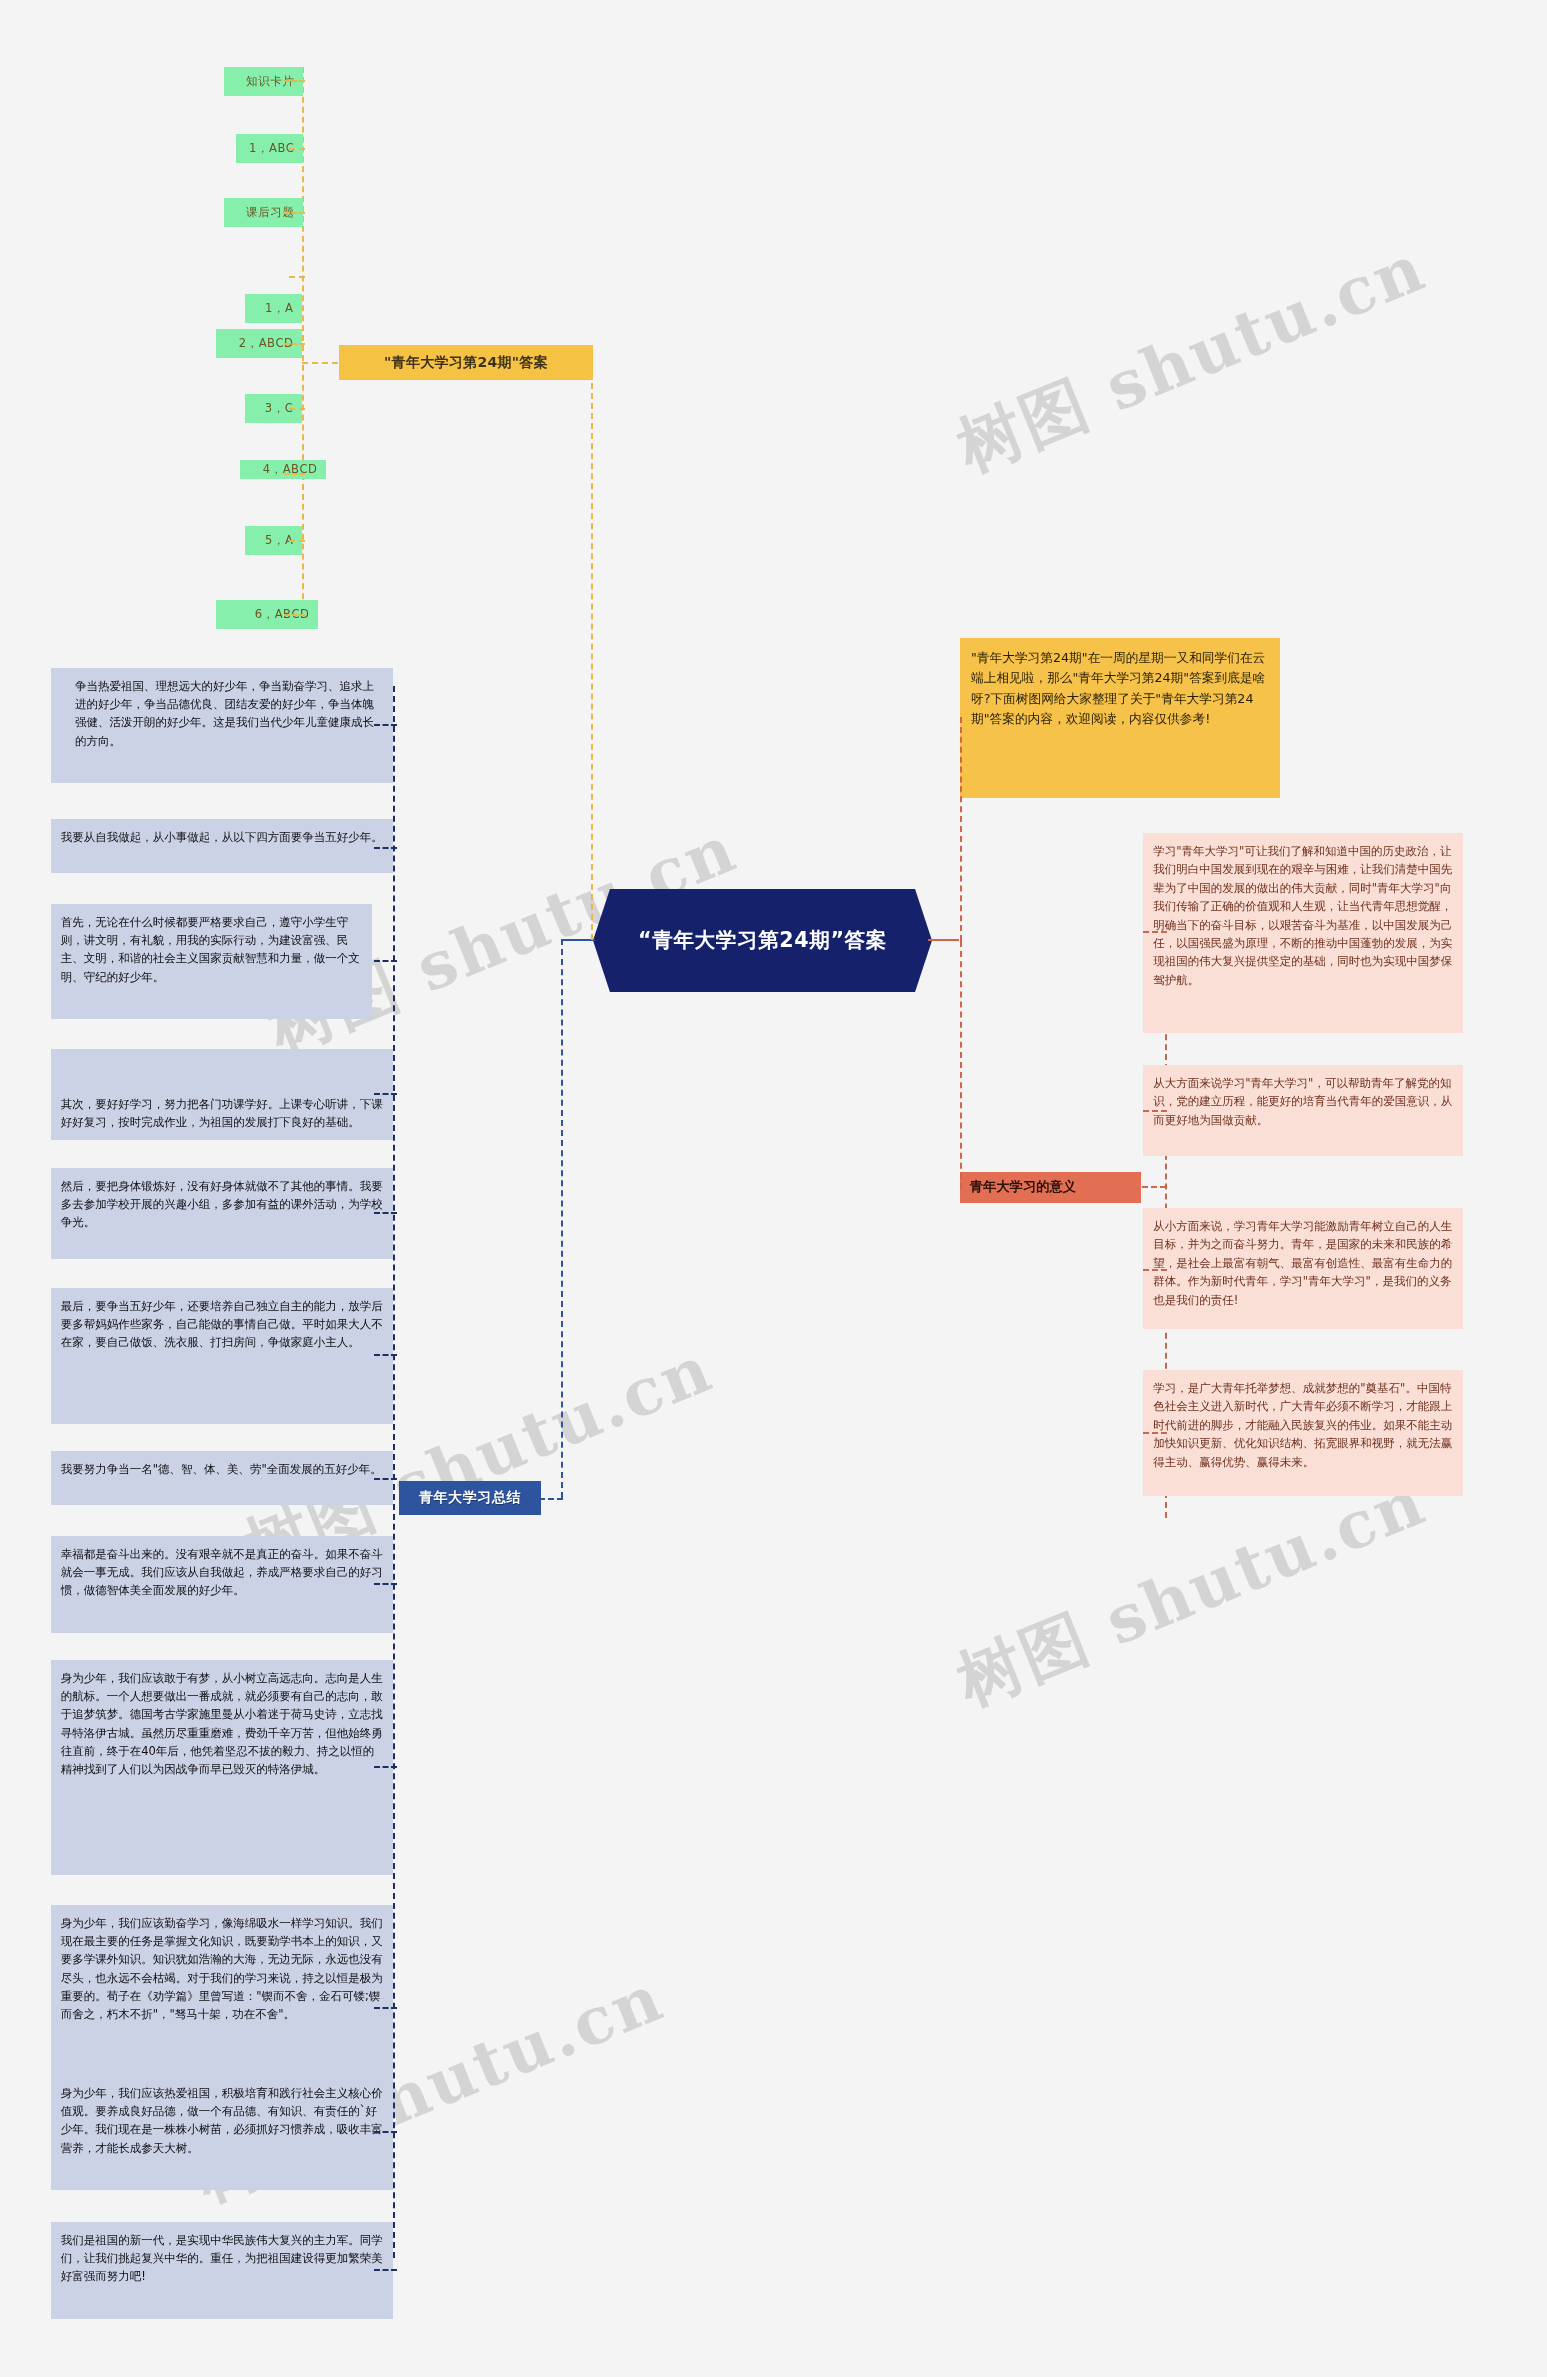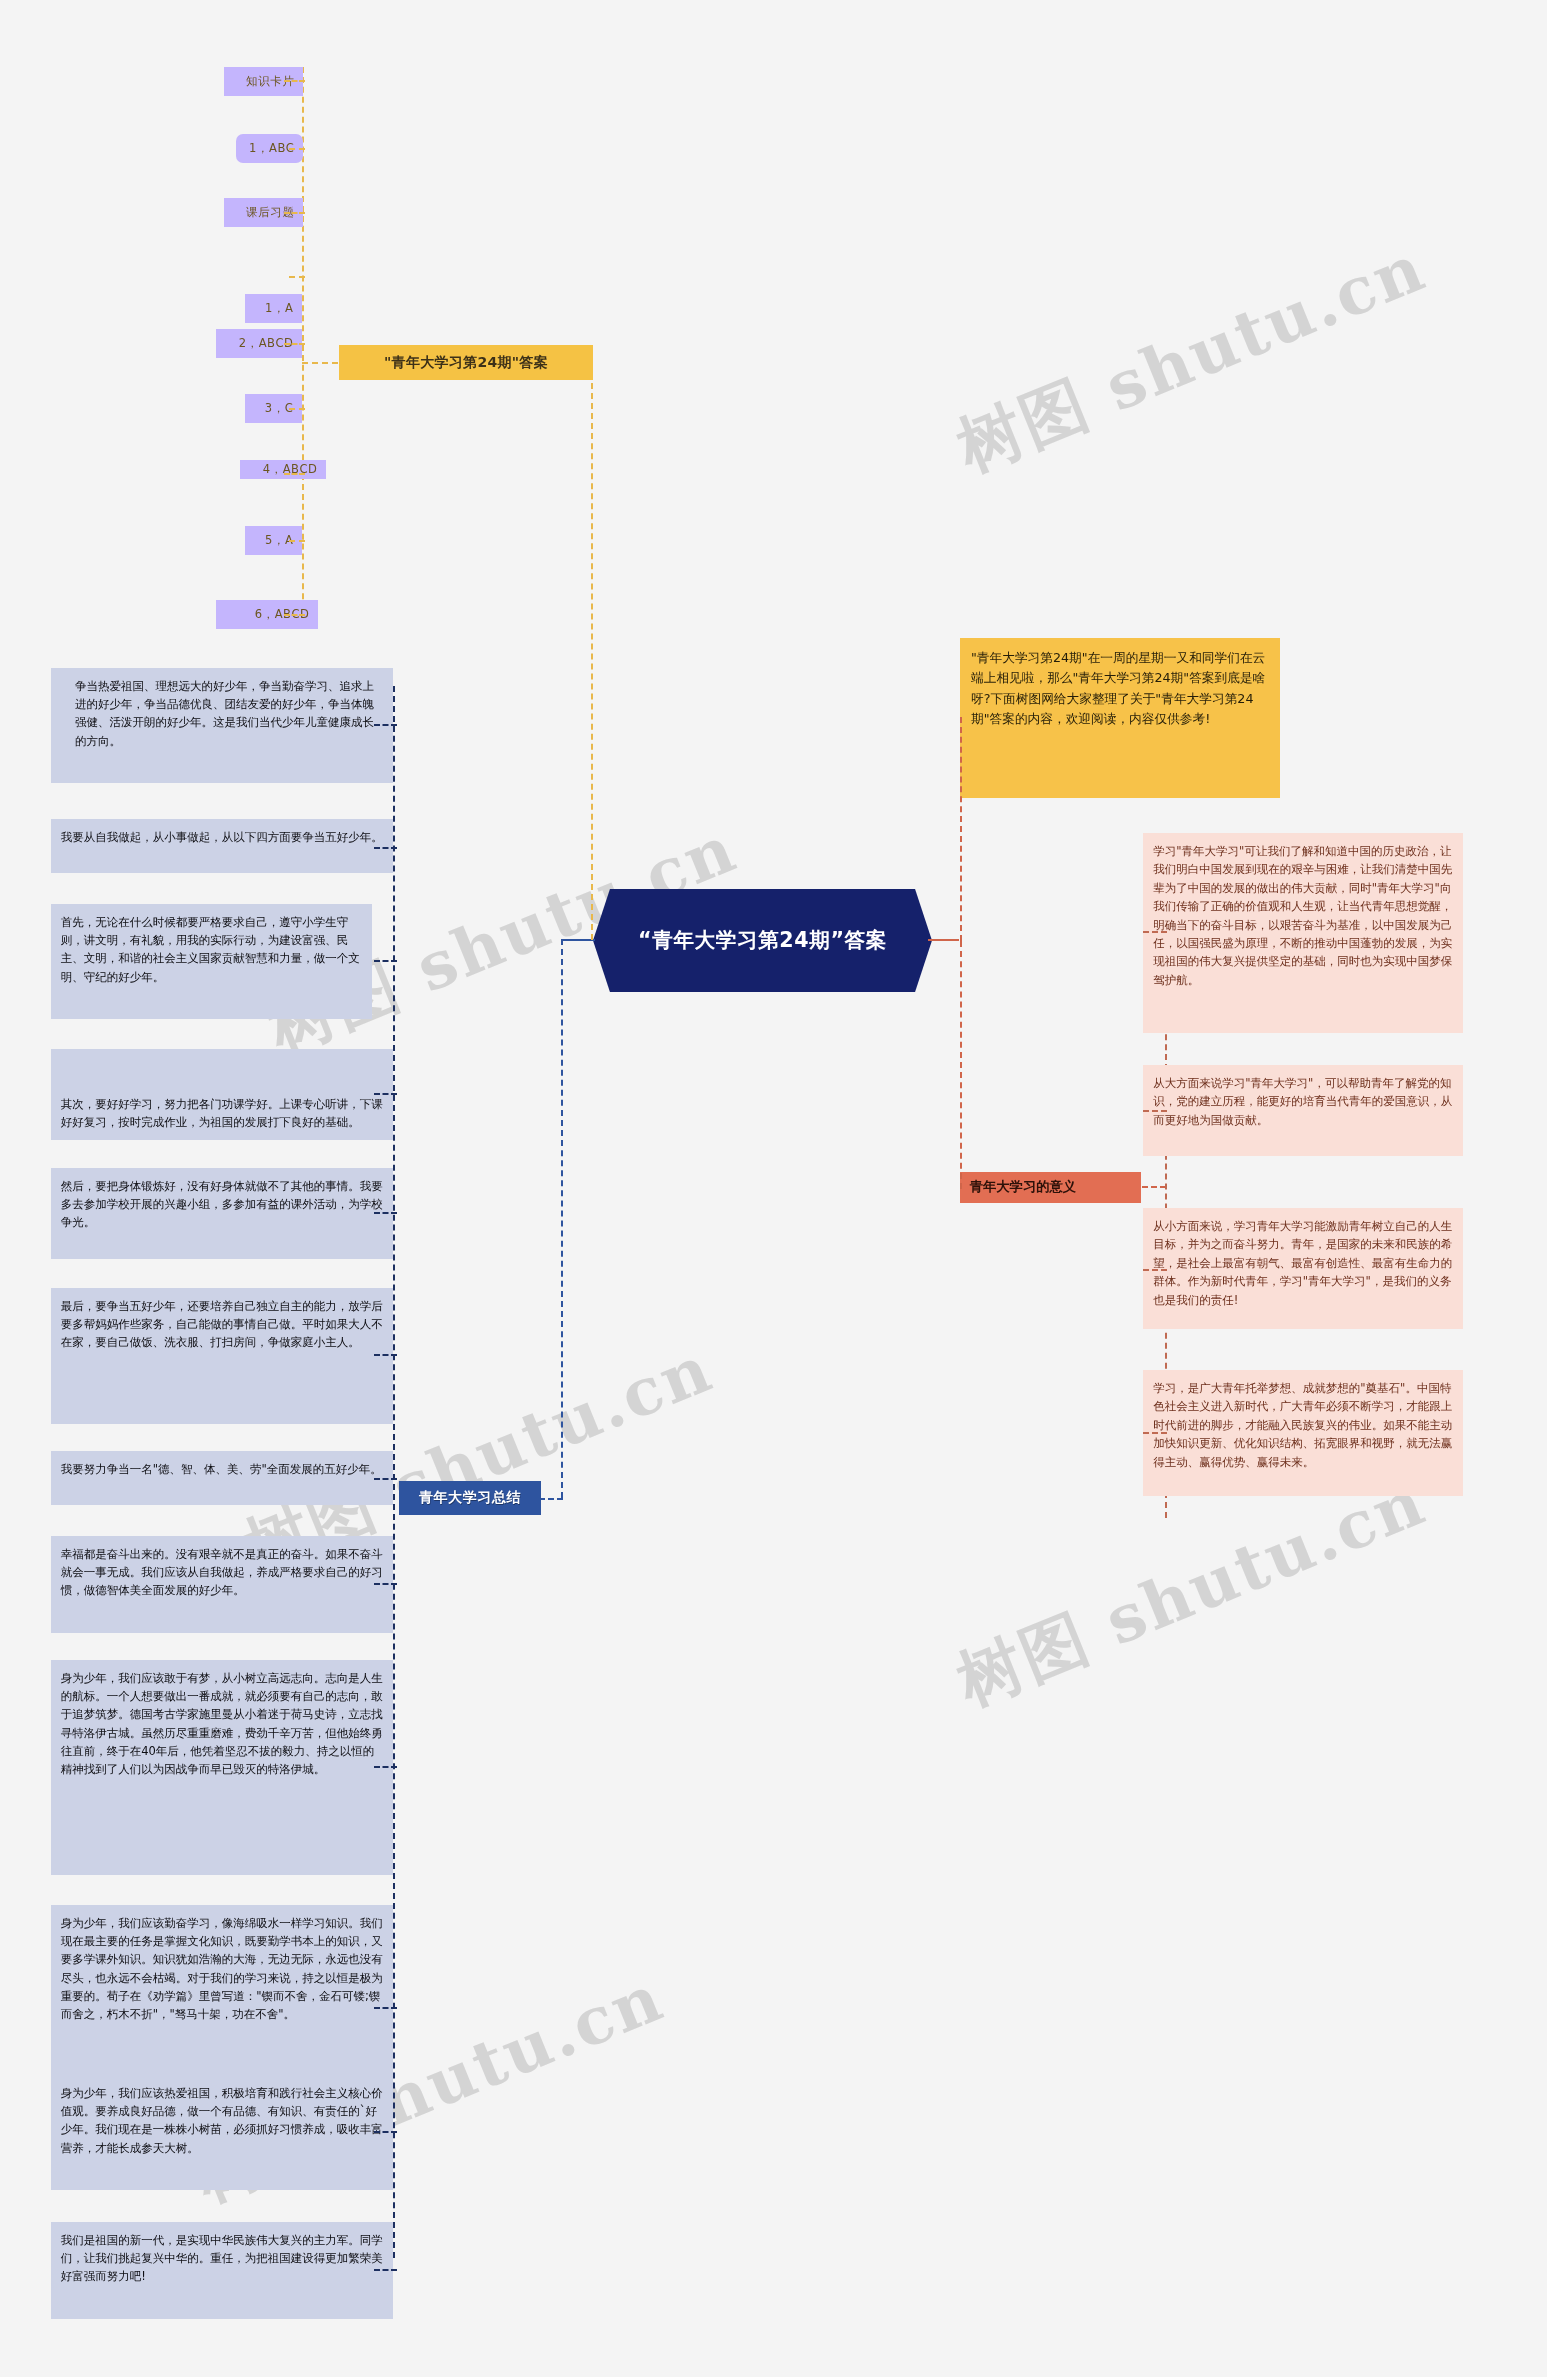--- a/index.html
+++ b/index.html
@@ -40,21 +40,21 @@
     position: absolute;
     display: flex;
     align-items: center;
     line-height: 1.55;
     white-space: pre-wrap;
     word-break: break-all;
   }
 
   
   .node-ans {
-    background: #c4b5fd;
+    background: #86efac;
     color: #6b5520;
     font-size: 11.5px;
     padding: 4.2px 8.5px;
     justify-content: flex-end;
     letter-spacing: 0.6px;
   }
 
   
   .node-yellow-head {
     background: #f5c244;
@@ -153,21 +153,21 @@
   <div class="hline" style="left:302px; top:362px; width:36px; border-color:#e8b84b;"></div>
 
   <div class="node node-yellow-head" style="left:339px; top:345px; width:254px; height:35px; justify-content:center;">
     <span>"青年大学习第24期"答案</span>
   </div>
 
   <div class="node node-ans" style="left:224px; top:67px; width:79px; height:29px;">
     <span>知识卡片</span></div>
   <div class="hline" style="left:284px; top:80px; width:20.6px; border-color:#e8b84b;"></div>
 
-  <div class="node node-ans" style="left:236px; top:134px; width:67px; height:29px;border-radius:7px;">
+  <div class="node node-ans" style="left:236px; top:134px; width:67px; height:29px;">
     <span>1，ABC</span></div>
   <div class="hline" style="left:289px; top:148px; width:15.7px; border-color:#e8b84b;"></div>
 
   <div class="node node-ans" style="left:224px; top:198px; width:79px; height:29px;">
     <span>课后习题</span></div>
   <div class="hline" style="left:284px; top:212px; width:20.6px; border-color:#e8b84b;"></div>
 
   <div class="node node-ans" style="left:245px; top:262px; width:57px; height:29px;margin-top:32px;">
     <span>1，A</span></div>
   <div class="hline" style="left:289px; top:276px; width:15.7px; border-color:#e8b84b;"></div>

